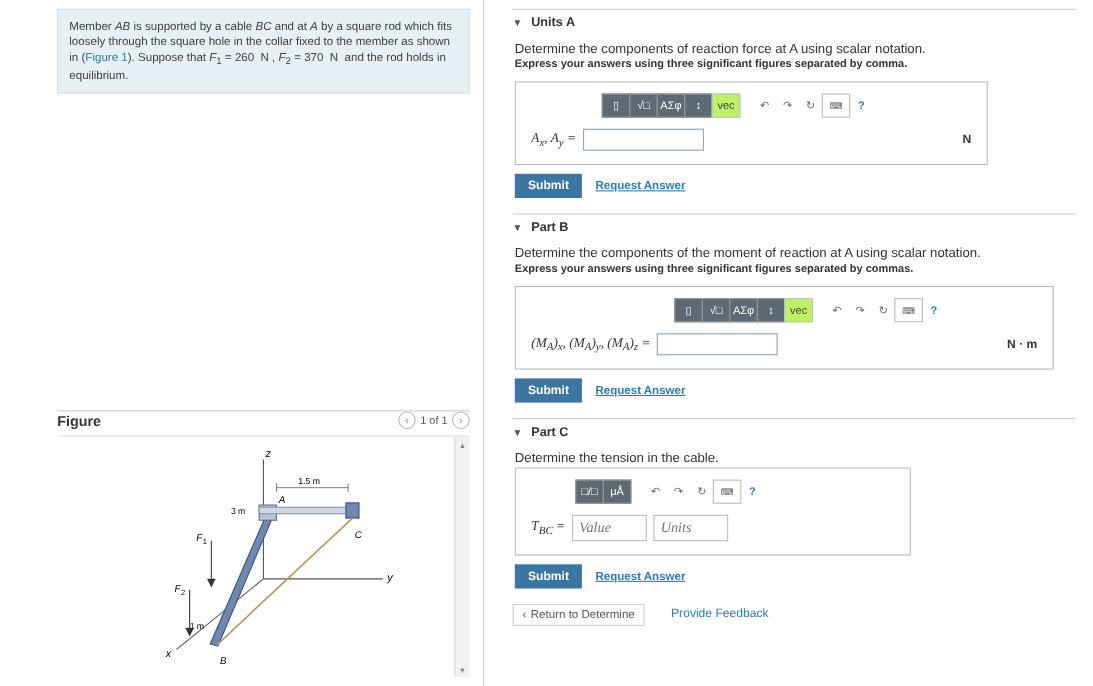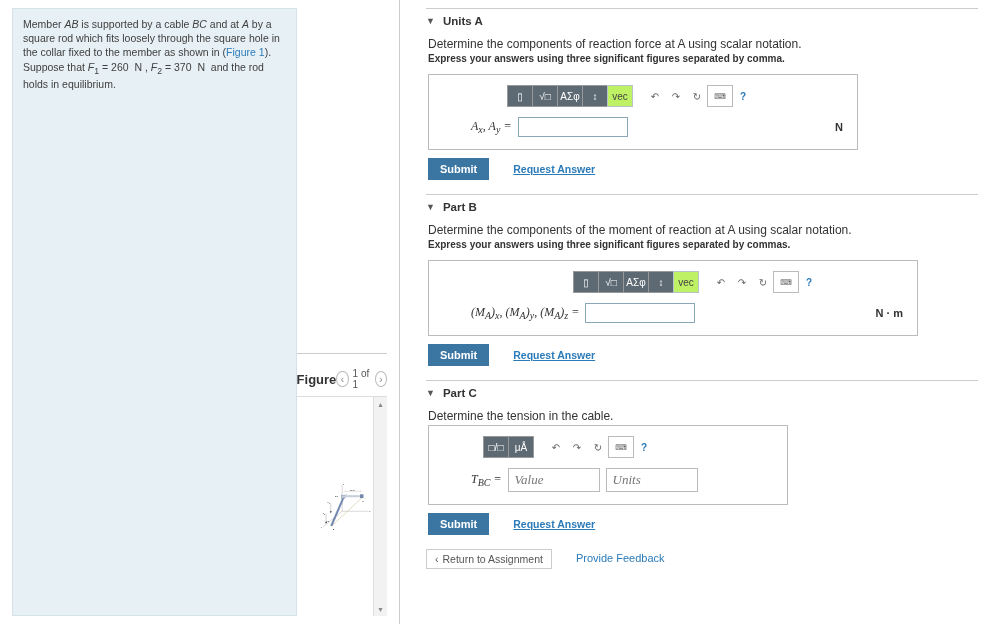--- a/index.html
+++ b/index.html
@@ -11,34 +11,36 @@
     width: 994px;
     height: 624px;
     overflow: hidden;
   }
   .layout { display: flex; height: 100%; }
   .left-col {
     width: 400px;
     border-right: 1px solid #ccc;
     padding: 8px 12px;
     display:flex;
+    flex-direction:column;
+    margin-left:40px;
   }
   .problem-box {
     background: #e7f0f4;
     border: 1px solid #d4e2ea;
     padding: 8px 10px;
     font-size: 10.5px;
     line-height: 1.35;
     color: #404040;
   }
   .problem-box i { font-style: italic; }
   .figure-section {
     margin-top: auto;
     border-top: 1px solid #ccc;
-    padding-top: 14px;
+    padding-top: 0;
   }
   .figure-header {
     display: flex;
     justify-content: space-between;
     align-items: center;
     margin-bottom: 6px;
   }
   .figure-title { font-weight: bold; font-size: 13px; color:#333;}
   .pager { display: flex; align-items: center; gap: 4px; font-size: 10px; color:#555;}
   .pager .circ {
@@ -102,32 +104,32 @@
     border:1px solid #999;
     background:#5e6a73;color:#fff;
     display:flex;align-items:center;justify-content:center;
     font-size:10px;
     margin-right:-1px;
   }
   .tbtn.light { background:#bef264; color:#444; border-color:#b8c3ca;}
   .tbtn.ghost { background:transparent; border:none; color:#666; min-width:22px;}
   .tbtn.ghost.q { color:#2b7bb9; font-weight:bold;}
   .tbtn.kbd { background:#fff; border:1px solid #bbb; color:#555; font-size:8px; padding:0 3px;}
-  .answer-row { display:flex; align-items:center; gap:6px;margin-left:28px;}
+  .answer-row { display:flex; align-items:center; gap:6px;}
   .label-eq { font-family:'Times New Roman',serif; font-style:italic; font-size:12px;}
   .answer-input {
     border:1px solid #8aa7b8; height:20px; width:110px; background:#fff;
     padding:0 4px; font-size:11px;
   }
   .unit-input {
-    border:1px solid #bbb; height:24px; width:92px; background:#fff;
+    border:1px solid #bbb; height:24px; width:68px; background:#fff;
     padding:0 6px; font-style:italic; color:#999; font-size:13px; font-family:'Times New Roman',serif;
   }
   .unit { font-weight:bold; font-size:11px; margin-left:auto;}
-  .submit-row { display:flex; align-items:center; gap:24px;}
+  .submit-row { display:flex; align-items:center; gap:12px;}
   .submit-btn {
     background:#3b76a3; color:#fff; border:none; padding:5px 12px;
     font-size:11px; font-weight:bold; cursor:pointer;
   }
   .link { color:#2b7bb9; text-decoration:underline; font-size:10.5px; cursor:pointer; font-weight:bold;}
   .footer-links { display:flex; gap:24px; margin-top:14px; font-size:11px;}
   .return-link {
     border:1px solid #ccc; padding:3px 8px; color:#555; font-size:10.5px;
     display:flex;align-items:center;gap:4px;
   }
@@ -303,19 +305,19 @@
         <div class="submit-row">
           <button class="submit-btn">Submit</button>
           <span class="link">Request Answer</span>
         </div>
       </div>
     </div>
 
     <div class="footer-links">
       <span class="return-link">
         <span>‹</span>
-        <span>Return to Assignment</span>
+        <span>Return to Determine</span>
       </span>
       <span class="provide">Provide Feedback</span>
     </div>
 
   </div>
 </div>
 
 </body></html>

